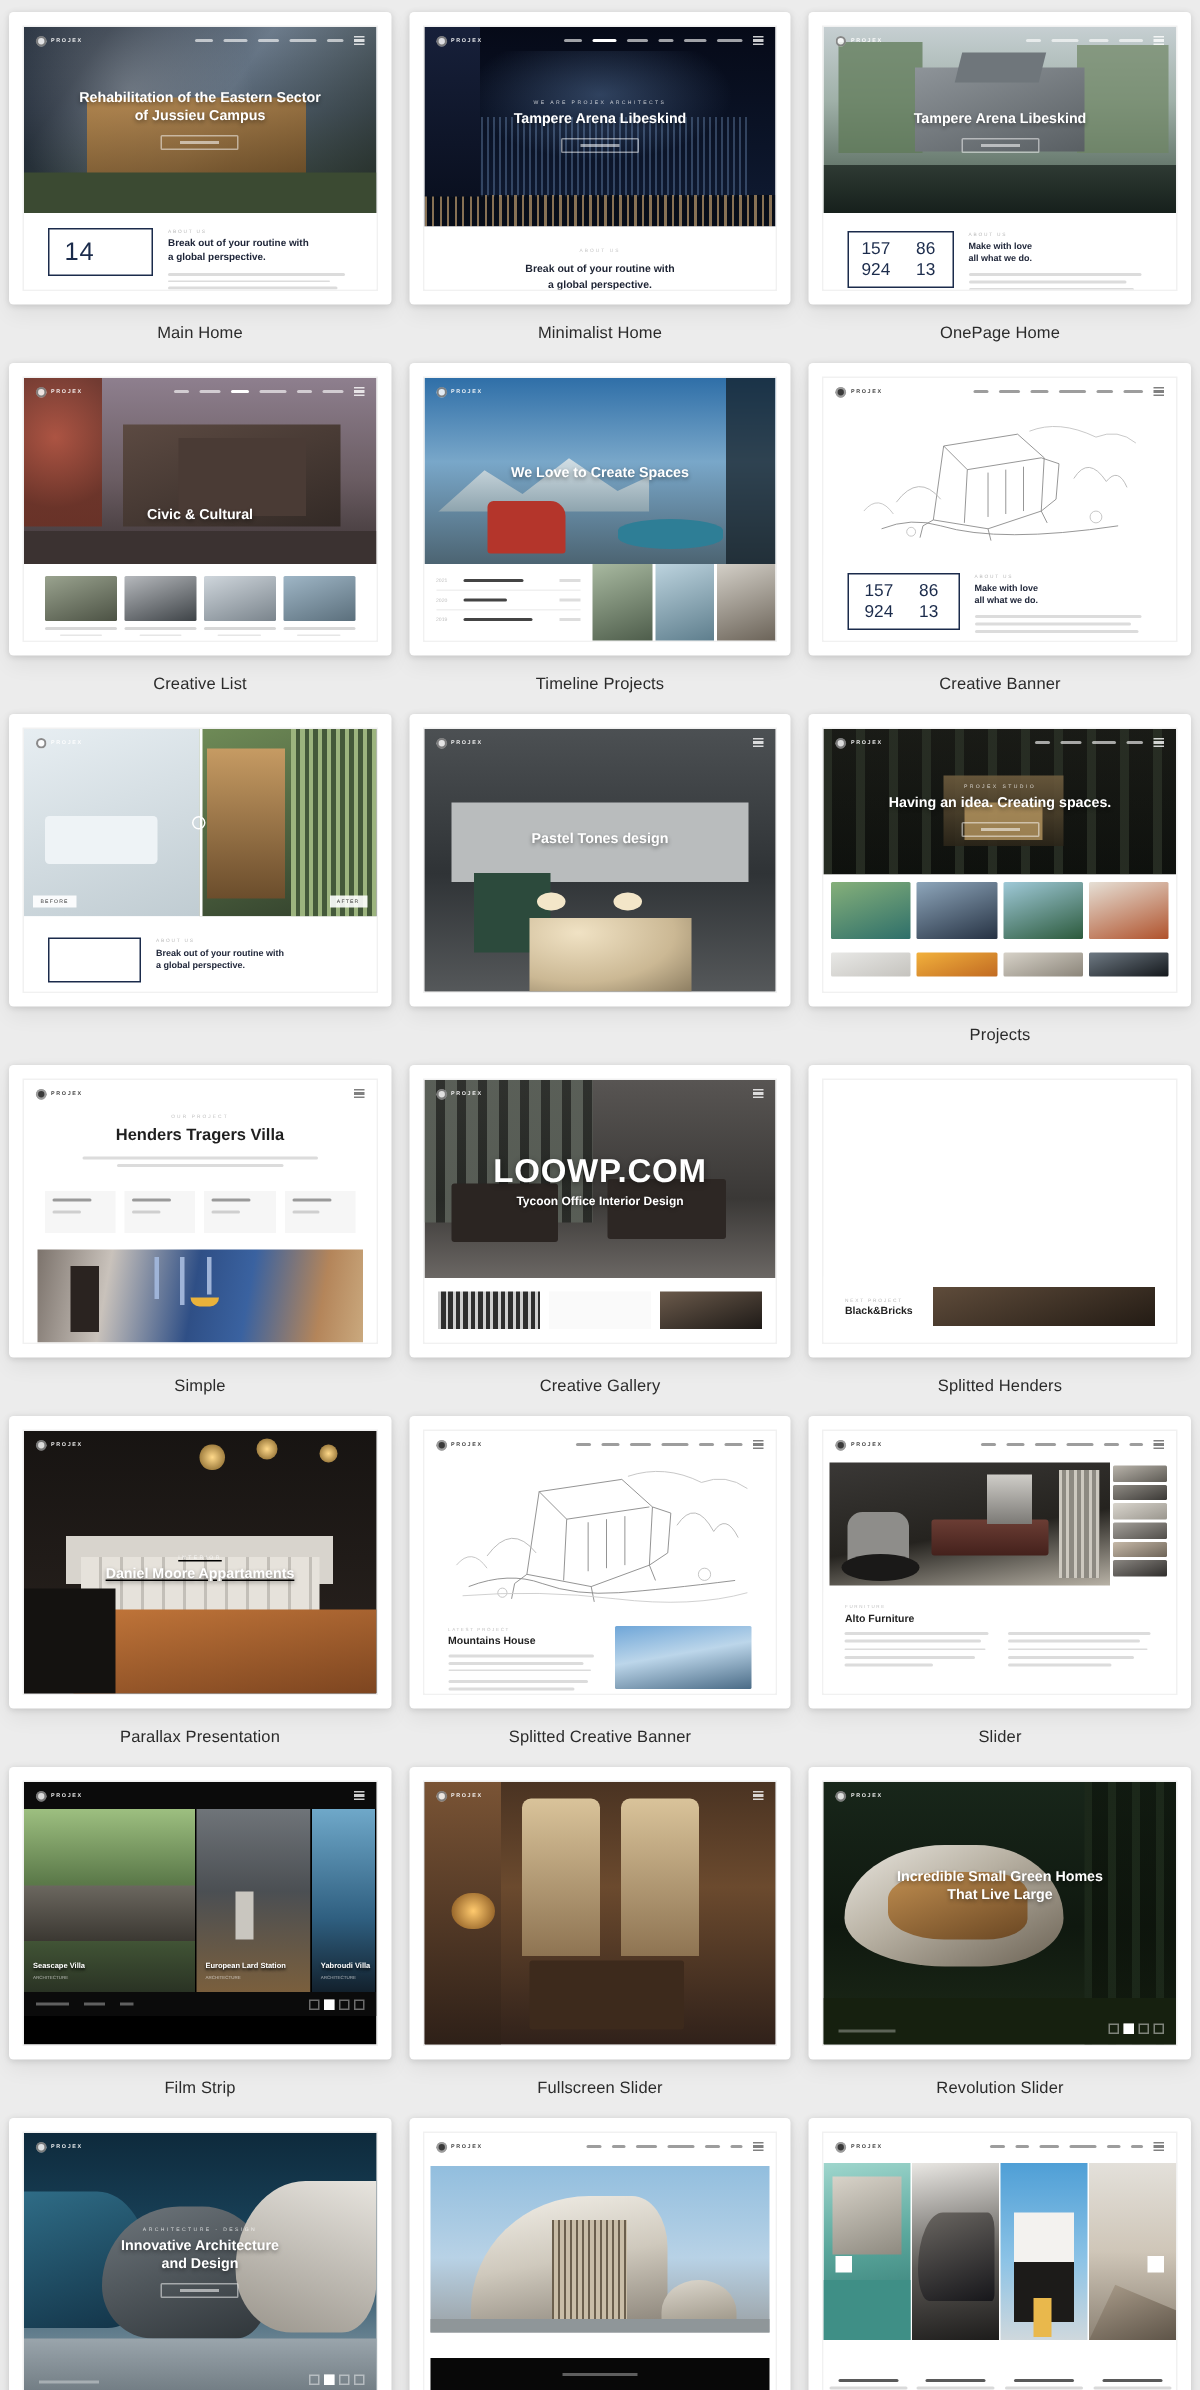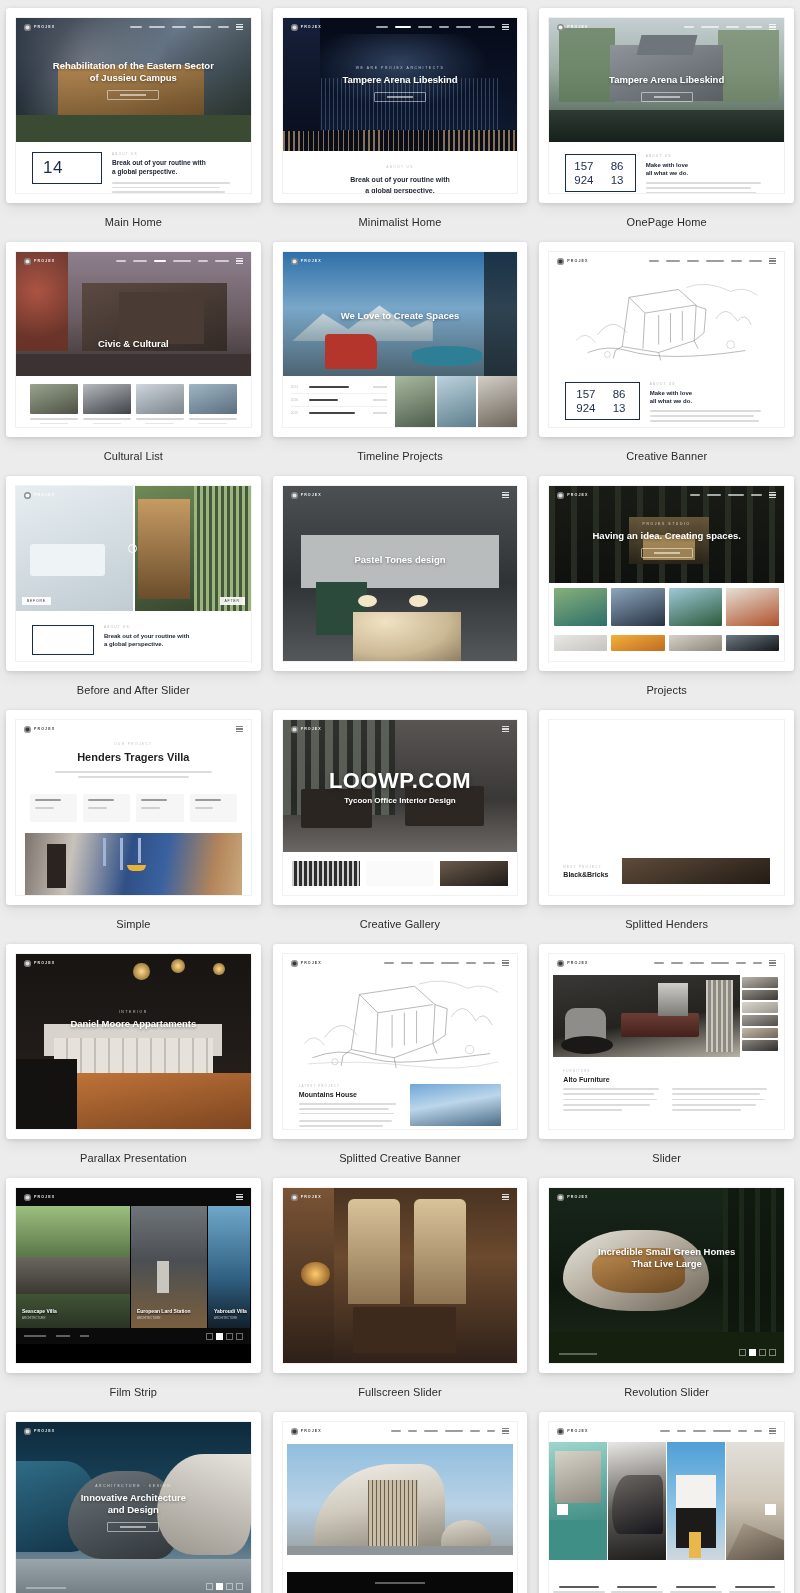--- a/index.html
+++ b/index.html
@@ -430,21 +430,21 @@
               <div class="it">
                 <div class="img" style="background:linear-gradient(160deg,#9fb6c6,#5b6f7c);"></div>
                 <div class="cap"></div>
                   <div class="cap2"></div>
               </div>
             </div>
           </div>
         </div>
       </div>
     </div>
-    <div class="demo-label">Cultural List</div>
+    <div class="demo-label">Creative List</div>
   </div>
 
   <div class="demo-cell">
     <div class="demo-card">
       <div class="thumb">
         <div class="site">
           <div class="hero" style="height:124px;background:linear-gradient(180deg,#2f6fa8 0%,#79a7c9 45%,#4c6472 100%);">
             <div style="position:absolute;left:4%;top:40%;width:60%;height:32%;
                  background:linear-gradient(180deg,#d9e4ea,#8ea4ae);clip-path:polygon(0 100%,22% 30%,40% 70%,62% 10%,85% 65%,100% 40%,100% 100%);"></div>
             <div style="position:absolute;left:18%;bottom:6%;width:22%;height:28%;
@@ -601,21 +601,20 @@
                 <div class="h" style="font-size:6px;">
                   <span>Break out of your routine with</span><br>
                   <span>a global perspective.</span>
                 </div>
               </div>
             </div>
           </div>
         </div>
       </div>
     </div>
-    <div class="demo-label">Before and After Slider</div>
   </div>
 
   <div class="demo-cell">
     <div class="demo-card">
       <div class="thumb">
         <div class="site" style="background:#3c3f42;">
           <div style="position:absolute;inset:0;background:linear-gradient(180deg,#4c5053 0%,#2f3336 55%,#55585a 100%);"></div>
           <div style="position:absolute;left:8%;top:28%;width:84%;height:30%;background:#b9bcbd;"></div>
           <div style="position:absolute;left:14%;top:55%;width:22%;height:30%;background:#2c4a3c;"></div>
           <div style="position:absolute;left:30%;top:72%;width:46%;height:28%;
@@ -814,21 +813,21 @@
                background:radial-gradient(circle,#ffd98a,#7a5a22);border-radius:50%;"></div>
           <div style="position:absolute;left:14%;bottom:0;width:86%;height:32%;
                background:linear-gradient(170deg,#c2763a,#7d4520);"></div>
           <div style="position:absolute;left:0;bottom:0;width:26%;height:40%;background:#141210;"></div>
           <div class="navbar">
             <div class="brand">
               <div class="brand-dot"></div>
               <div class="brand-name">PROJEX</div>
             </div>
           </div>
-          <div class="hero-center" style="top:56px;">
+          <div class="hero-center" style="top:82px;text-decoration:underline;">
             <div class="eyebrow">INTERIOR</div>
             <div class="hero-title sm">Daniel Moore Appartaments</div>
           </div>
         </div>
       </div>
     </div>
     <div class="demo-label">Parallax Presentation</div>
   </div>
 
   <div class="demo-cell">

